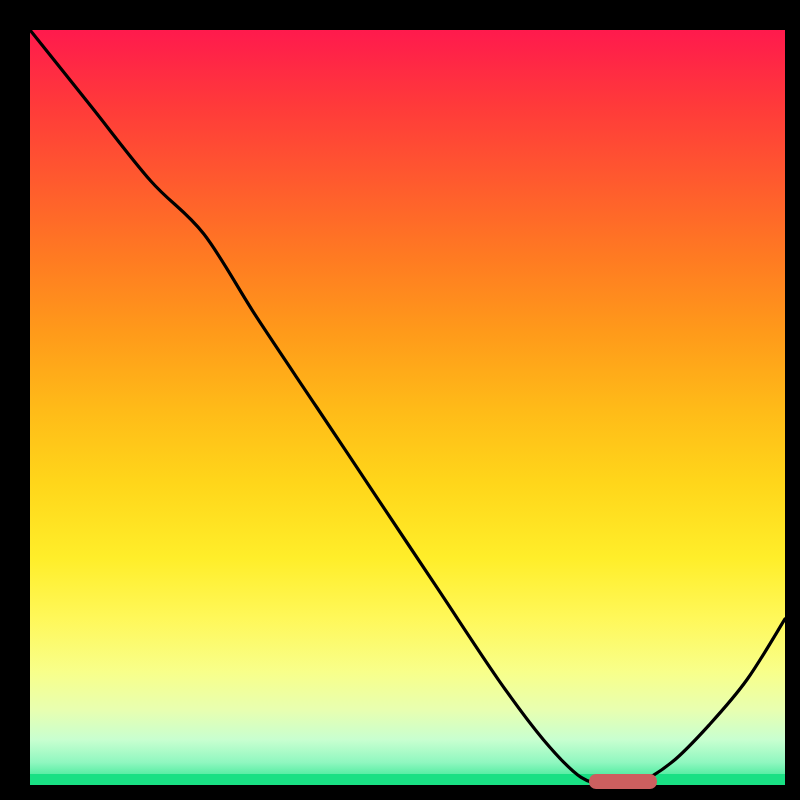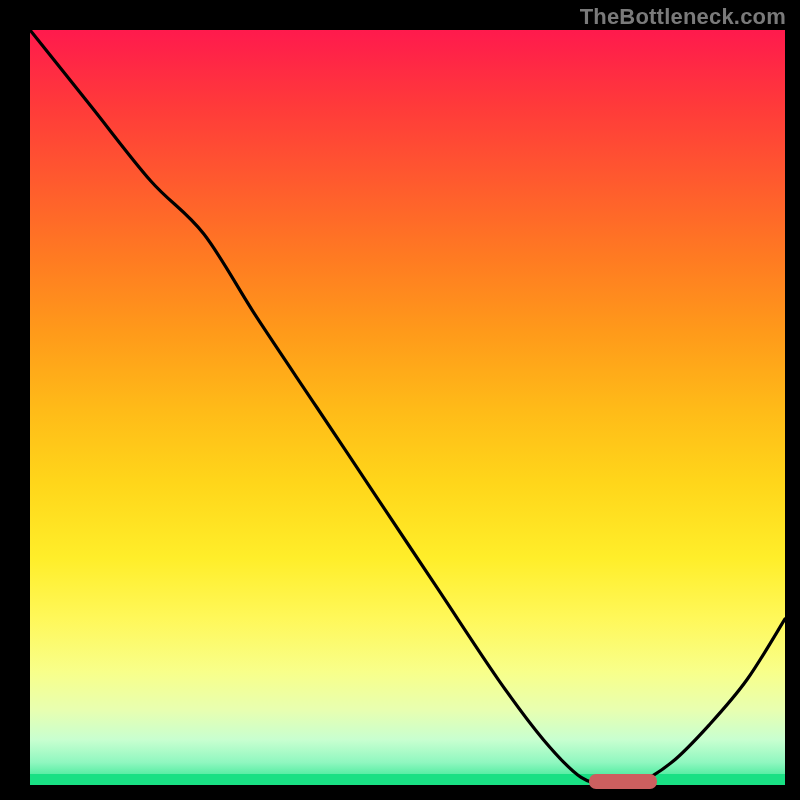--- a/index.html
+++ b/index.html
@@ -70,21 +70,20 @@
     height: 15px;
     border-radius: 7px;
     background: #cc5f5f;
     pointer-events: none;
   }
 </style>
 </head>
 <body>
 
 <div class="frame">
-  <div class="attribution">TheBottleneck.com</div>
 
   <div class="plot-area"></div>
   <div class="green-slab"></div>
 
   <svg class="overlay" viewBox="0 0 755 755" preserveAspectRatio="none">
     <path id="curve-path" fill="none" stroke="#000" stroke-width="3.2" stroke-linecap="round" stroke-linejoin="round" d="M 0.00 0.00 C 10.07 12.58, 40.27 50.33, 60.40 75.50 C 80.53 100.67, 101.92 129.61, 120.80 151.00 C 139.68 172.39, 156.03 181.20, 173.65 203.85 C 191.27 226.50, 207.63 257.96, 226.50 286.90 C 245.38 315.84, 266.77 347.30, 286.90 377.50 C 307.03 407.70, 327.17 437.90, 347.30 468.10 C 367.43 498.30, 387.57 528.50, 407.70 558.70 C 427.83 588.90, 450.48 624.13, 468.10 649.30 C 485.72 674.47, 499.56 693.34, 513.40 709.70 C 527.24 726.06, 539.83 739.90, 551.15 747.45 C 562.47 755.00, 572.54 753.74, 581.35 755.00 C 590.16 756.26, 593.93 758.77, 604.00 755.00 C 614.07 751.23, 629.17 742.42, 641.75 732.35 C 654.33 722.28, 666.92 708.44, 679.50 694.60 C 692.08 680.76, 704.67 666.92, 717.25 649.30 C 729.83 631.68, 748.71 598.97, 755.00 588.90"></path>
   </svg>
 
   <div id="marker" class="marker" style="left: 588.7px; width: 67.95px; top: 774.225px; background: rgb(204, 95, 95);"></div>
 </div>

